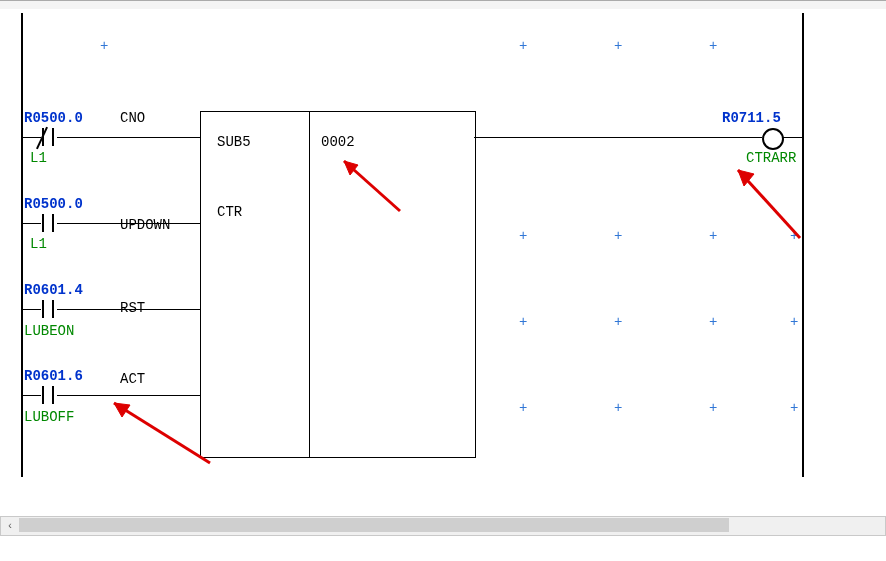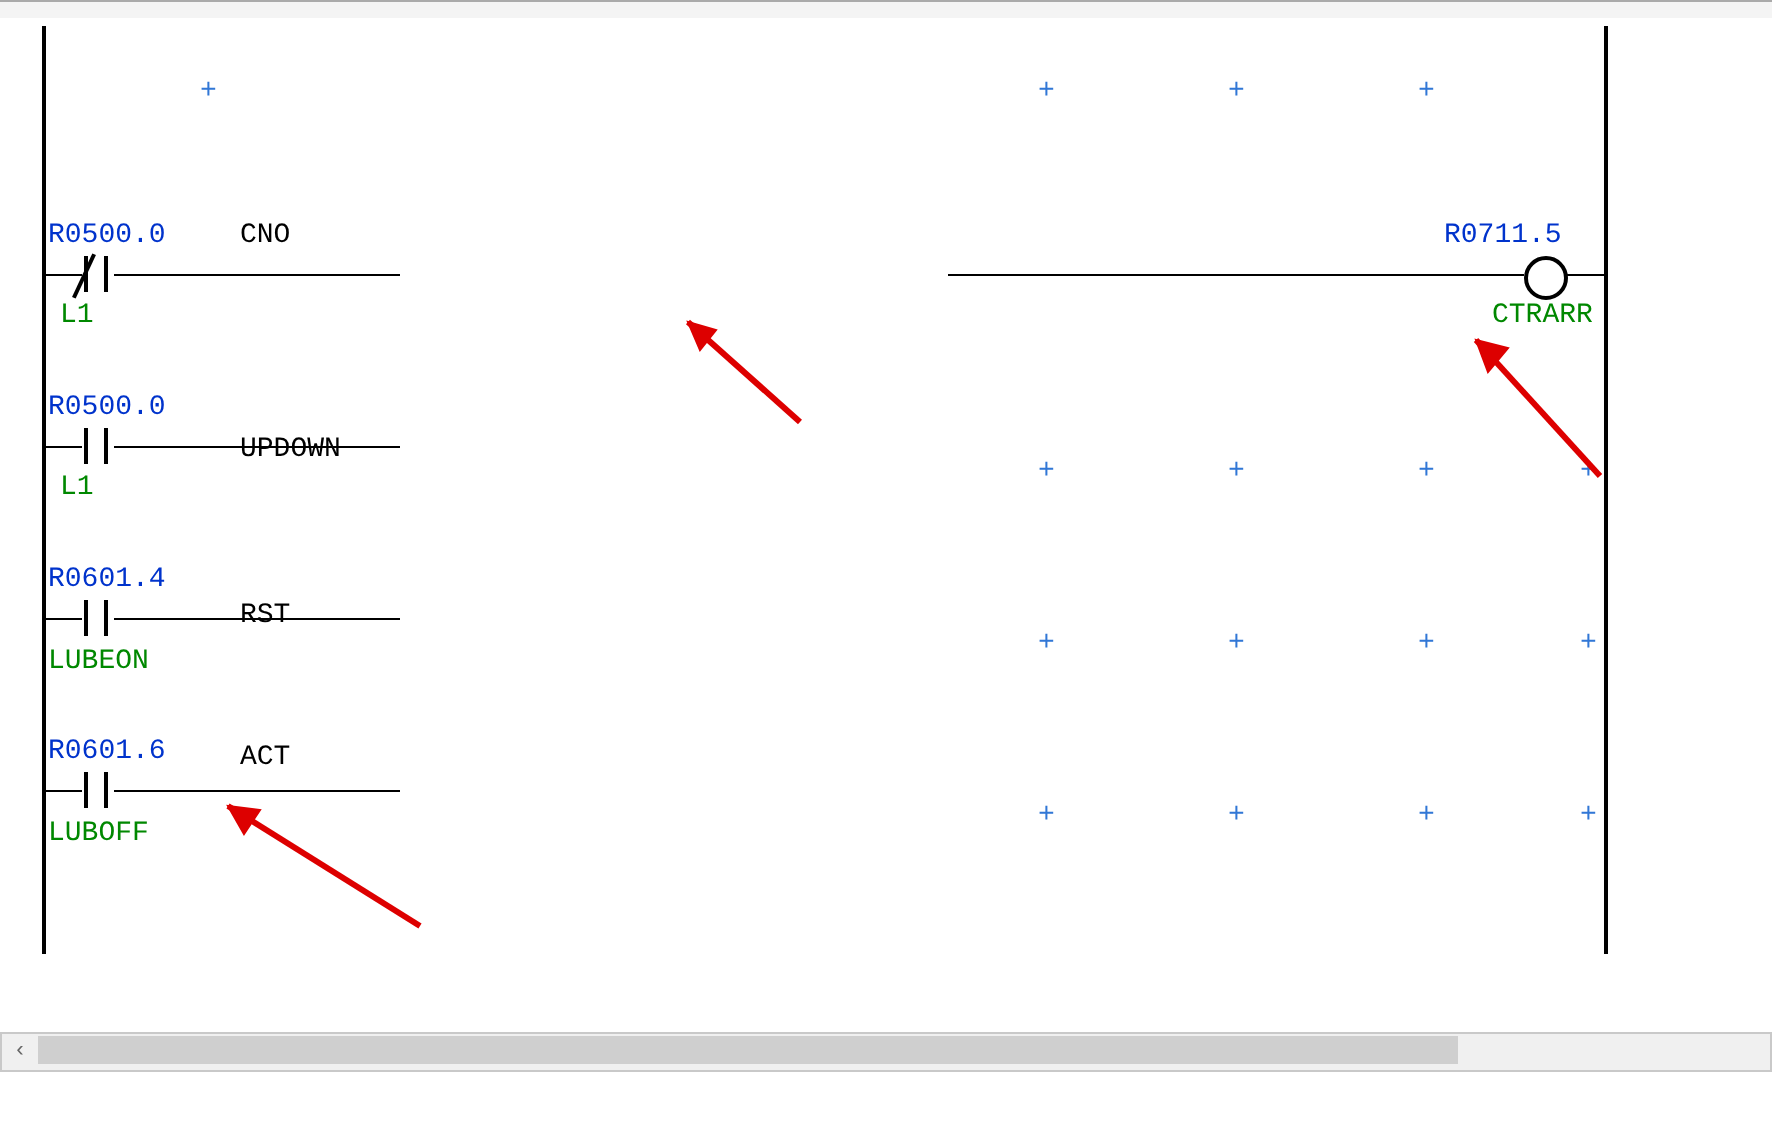--- a/index.html
+++ b/index.html
@@ -24,21 +24,21 @@
   .rail {
     position: absolute;
     top: 12px;
     bottom: 40px;
     width: 2px;
     background: #000;
   }
   .rail-left  { left: 21px; }
   .rail-right { right: 82px; }
   .abs { position: absolute; }
-  .blue { color: #0033cc; }
+  .blue { color: #0033cc; font-weight: bold; }
   .green { color: #008800; }
   .plus {
     color: #3177d6;
     font-size: 14px;
     font-weight: normal;
   }
   
   .fblock {
     position: absolute;
     border: 1px solid #000;
@@ -161,20 +161,26 @@
 
   <div class="rail rail-left"></div>
   <div class="rail rail-right"></div>
 
 
   <div class="abs plus" style="left:100px; top:37px;">+</div>
   <div class="abs plus" style="left:519px; top:37px;">+</div>
   <div class="abs plus" style="left:614px; top:37px;">+</div>
   <div class="abs plus" style="left:709px; top:37px;">+</div>
 
+  <div class="fblock" style="left:200px; top:110px; width:274px; height:345px;">
+    <div class="divider" style="left:108px;"></div>
+    <div class="abs label" style="left:16px; top:22px;">SUB5</div>
+    <div class="abs label" style="left:120px; top:22px;">0002</div>
+    <div class="abs label" style="left:16px; top:92px;">CTR</div>
+  </div>
 
   <div class="hline" style="left:474px; top:136px; width:288px;"></div>
   <div class="hline" style="left:780px; top:136px; width:24px;"></div>
   <div class="coil" style="left:762px; top:127px;"></div>
   <div class="abs label blue" style="left:722px; top:109px;">R0711.5</div>
   <div class="abs label green" style="left:746px; top:149px;">CTRARR</div>
 
   <div class="hline" style="left:23px; top:136px; width:18px;"></div>
 
   <div class="contact-nc" style="left:39px; top:127px;">

